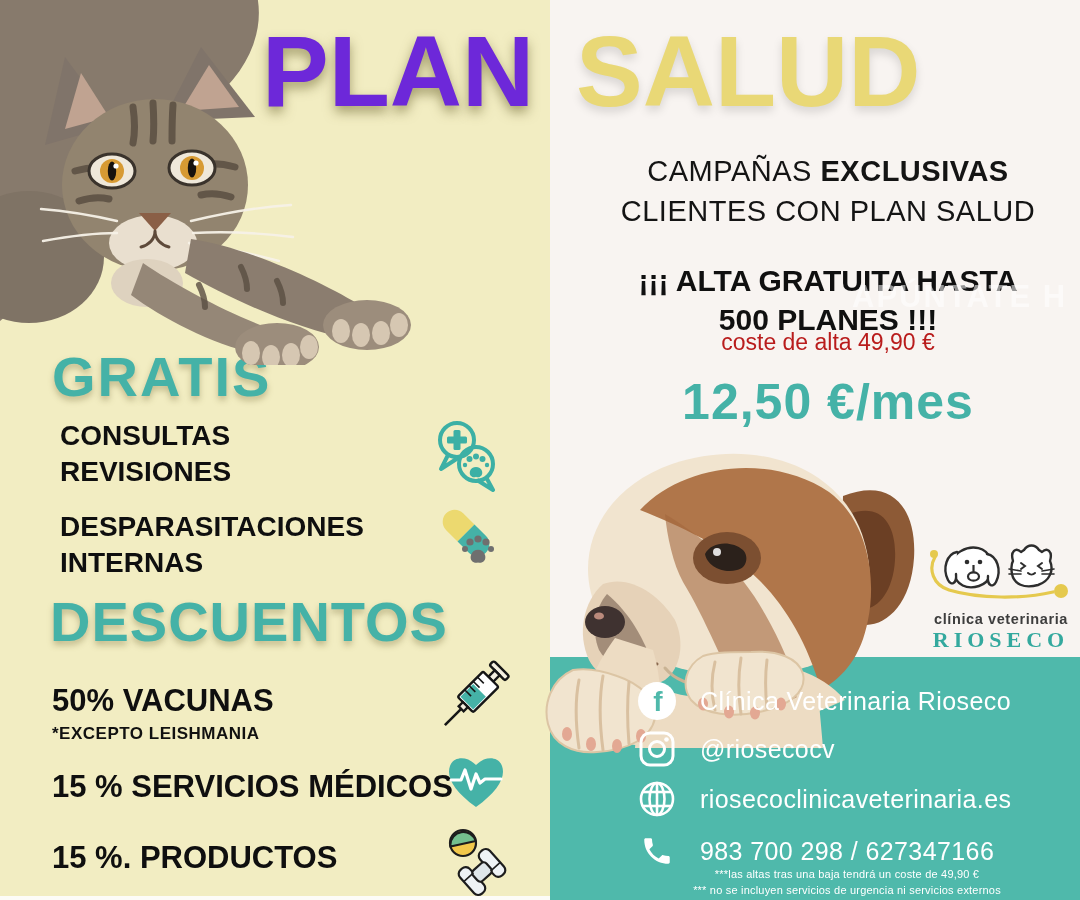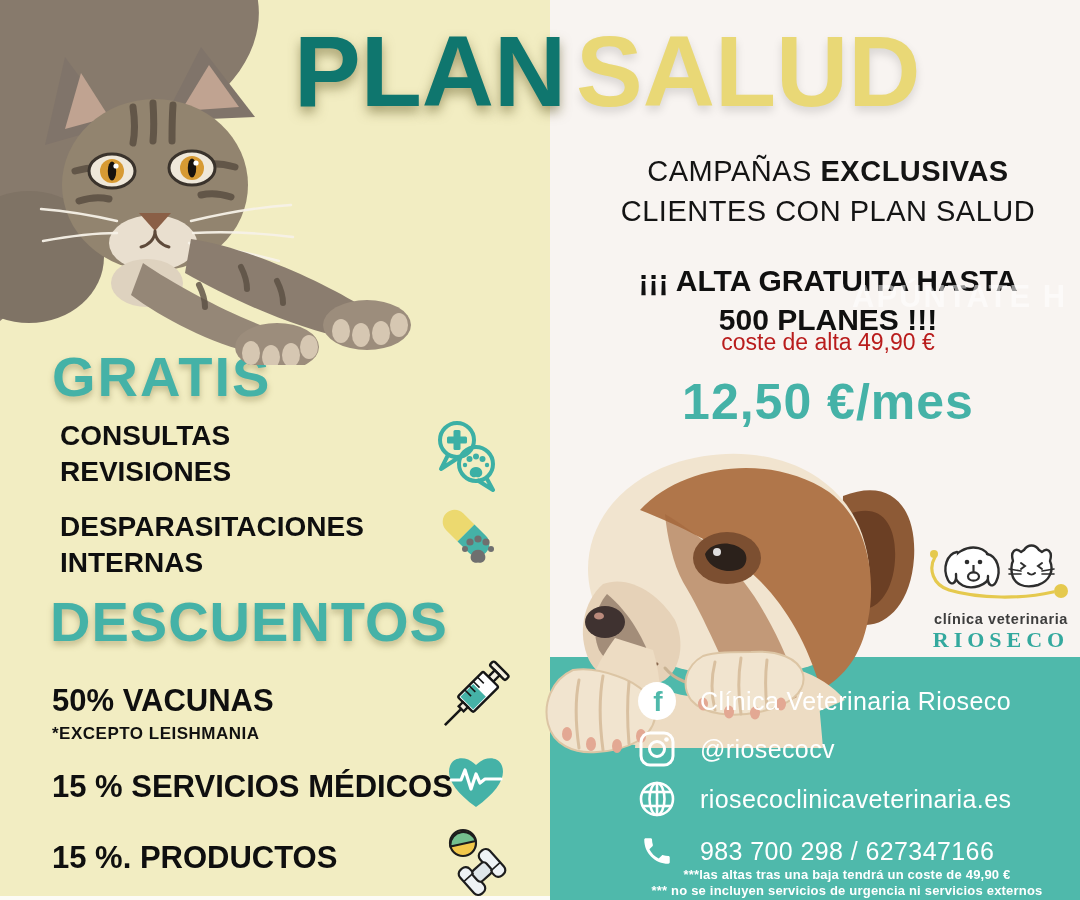--- a/index.html
+++ b/index.html
@@ -6,21 +6,21 @@
   .poster{position:relative;width:1080px;height:900px;overflow:hidden;
           font-family:"Liberation Sans","DejaVu Sans",sans-serif;}
   .abs{position:absolute;}
   
   .left-bg{left:0;top:0;width:550px;height:900px;background:#f2edc2;}
   .right-bg{left:550px;top:0;width:530px;height:900px;background:#f8f4f1;}
   .teal-band{left:550px;top:657px;width:530px;height:243px;background:#4fb9ab;}
   .bottom-strip{left:0;top:896px;width:550px;height:4px;background:#fdfcf8;}
   
   .title{font-size:100px;font-weight:800;line-height:1;letter-spacing:0;}
-  .title-plan{left:262px;top:21px;color:#0f766e;text-shadow:0 6px 12px rgba(100,92,40,.55);margin-left:32px;}
+  .title-plan{left:262px;top:21px;color:#6d28d9;text-shadow:0 6px 12px rgba(100,92,40,.55);}
   .title-salud{left:576px;top:21px;color:#e9d876;text-shadow:0 5px 10px rgba(0,0,0,.13);}
   
   .promo-campaign{left:578px;top:151px;width:500px;text-align:center;font-size:29px;
                   line-height:40px;font-weight:500;color:#141414;letter-spacing:.5px;}
   .promo-campaign b{font-weight:800;margin-top:12px;}
   .promo-alta{left:578px;top:261px;width:500px;text-align:center;font-size:30px;
               line-height:39px;font-weight:800;color:#101010;}
   .promo-cost{left:578px;top:329px;width:500px;text-align:center;font-size:23px;
               font-weight:500;color:#b91c1c;line-height:26px;}
   .promo-price{left:578px;top:375px;width:500px;text-align:center;font-size:50px;
@@ -49,21 +49,21 @@
   .logo{left:925px;top:541px;width:152px;text-align:center;z-index:3;}
   .logo-line1{font-size:14.5px;font-weight:700;color:#3d3d3d;letter-spacing:.6px;line-height:17px;margin-top:2px;}
   .logo-line2{font-family:"Liberation Serif","DejaVu Serif",serif;font-size:22px;font-weight:700;
               color:#34a99e;letter-spacing:5px;line-height:24px;}
   
   .contact-row{left:636px;display:flex;align-items:center;gap:22px;height:46px;z-index:7;}
   .row-1{top:678px;} .row-2{top:726px;} .row-3{top:776px;} .row-4{top:828px;}
   .contact-text{font-size:25px;font-weight:500;color:#ffffff;letter-spacing:.4px;white-space:nowrap;}
   .icon-cell{width:42px;display:flex;justify-content:center;align-items:center;}
   .footnotes{left:614px;top:867px;width:466px;text-align:center;color:#ffffff;z-index:7;}
-  .footnote{font-size:13px;line-height:15.5px;font-weight:700;letter-spacing:.2px;}
+  .footnote{font-size:11px;line-height:15.5px;font-weight:400;letter-spacing:.2px;}
 </style>
 </head>
 <body>
 
 <div class="poster">
 
   <div class="abs left-bg"></div>
   <div class="abs right-bg"></div>
   <div class="abs teal-band"></div>
   <div class="abs bottom-strip"></div>

